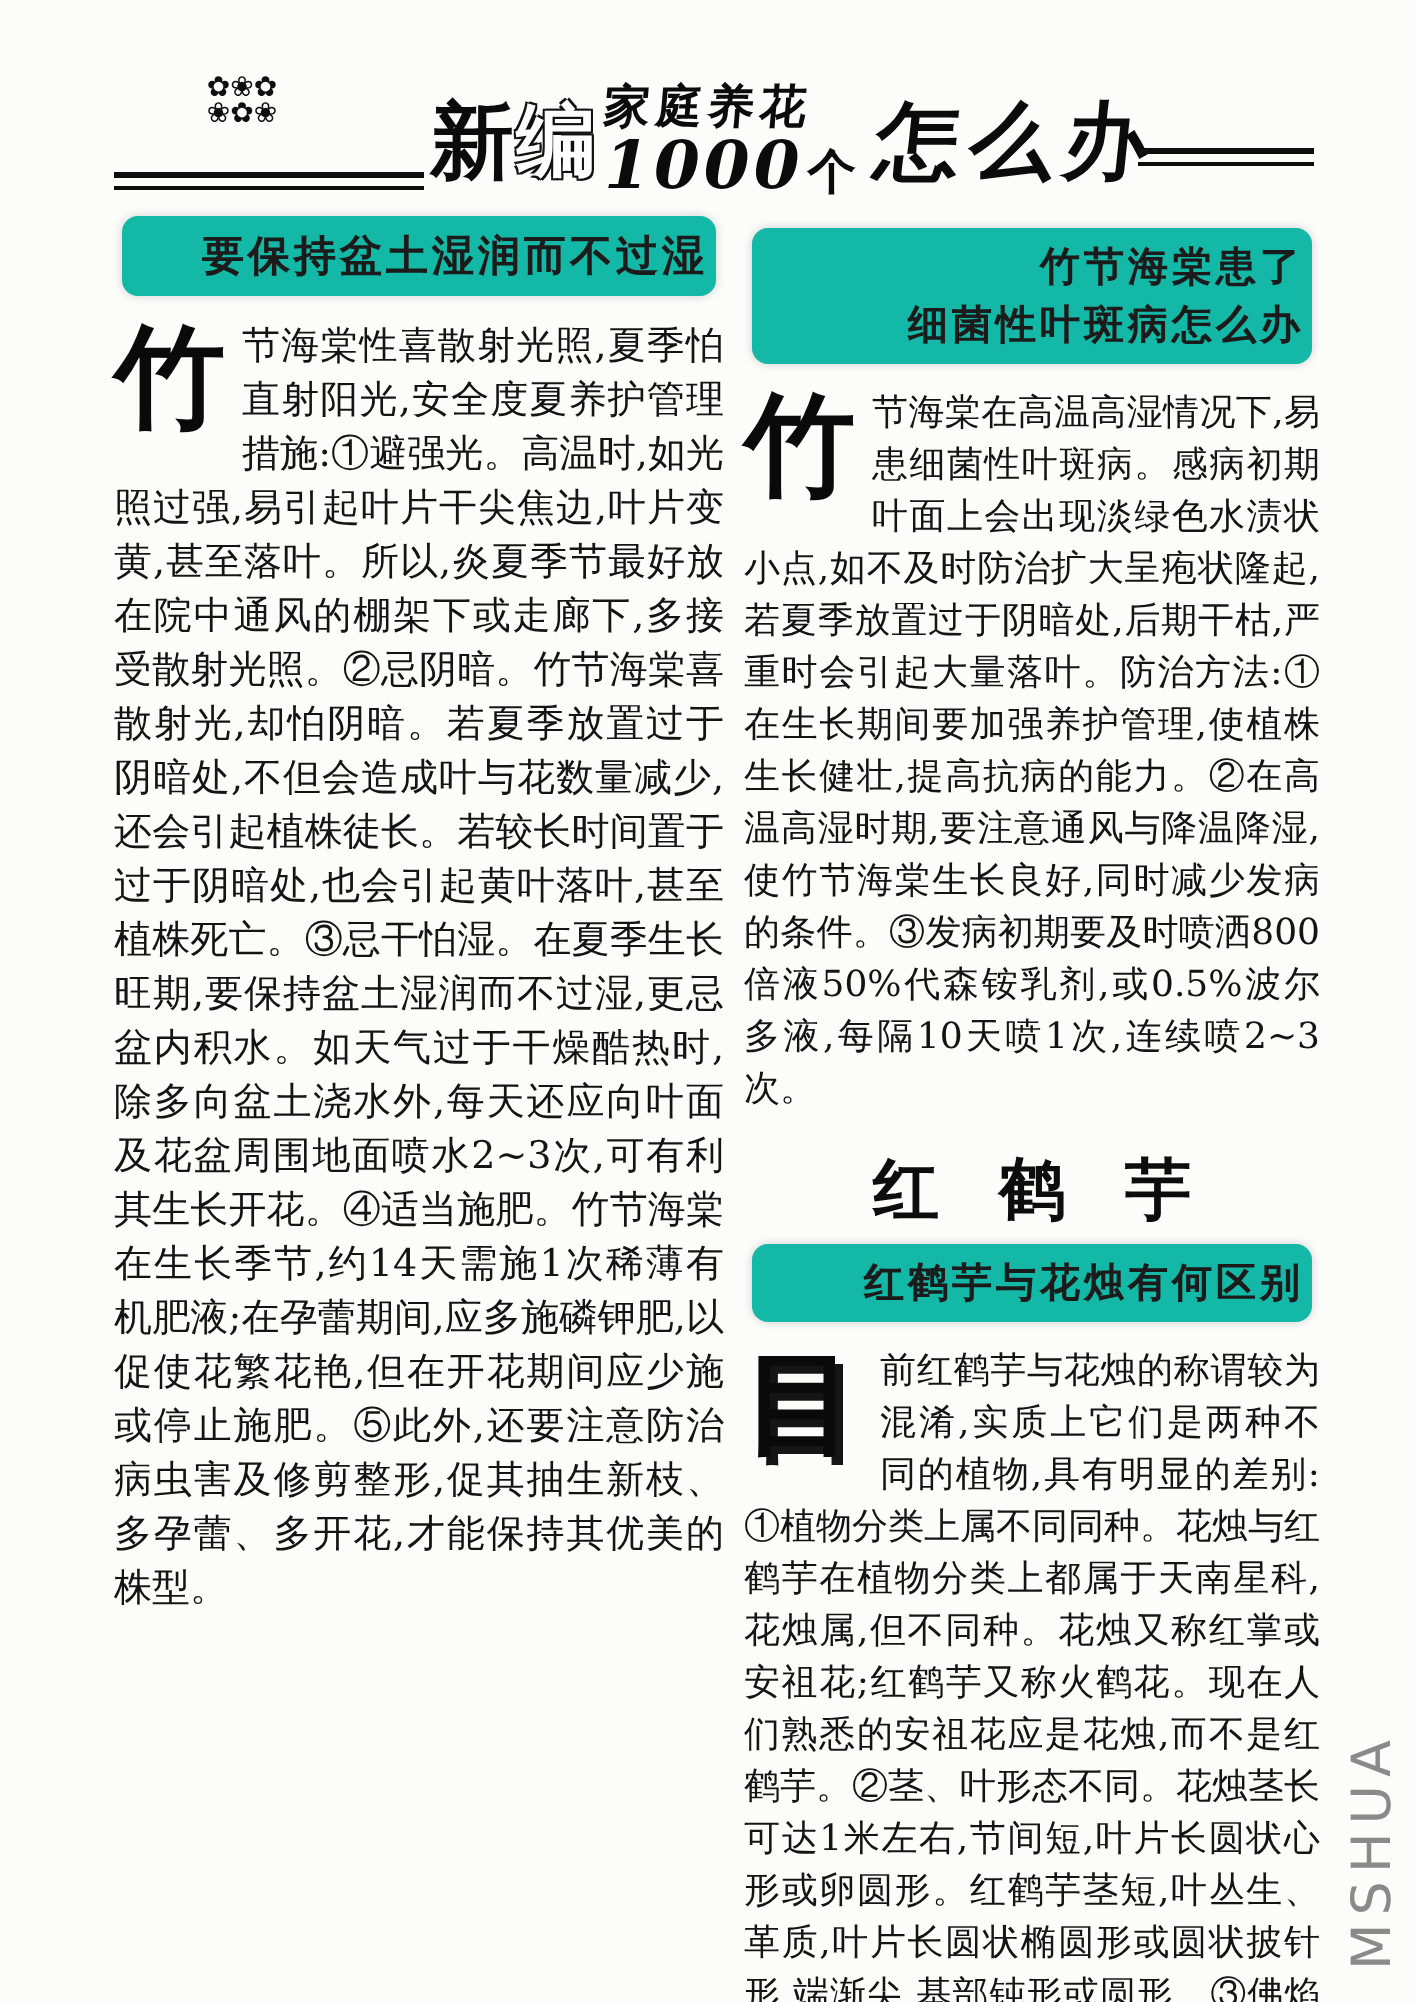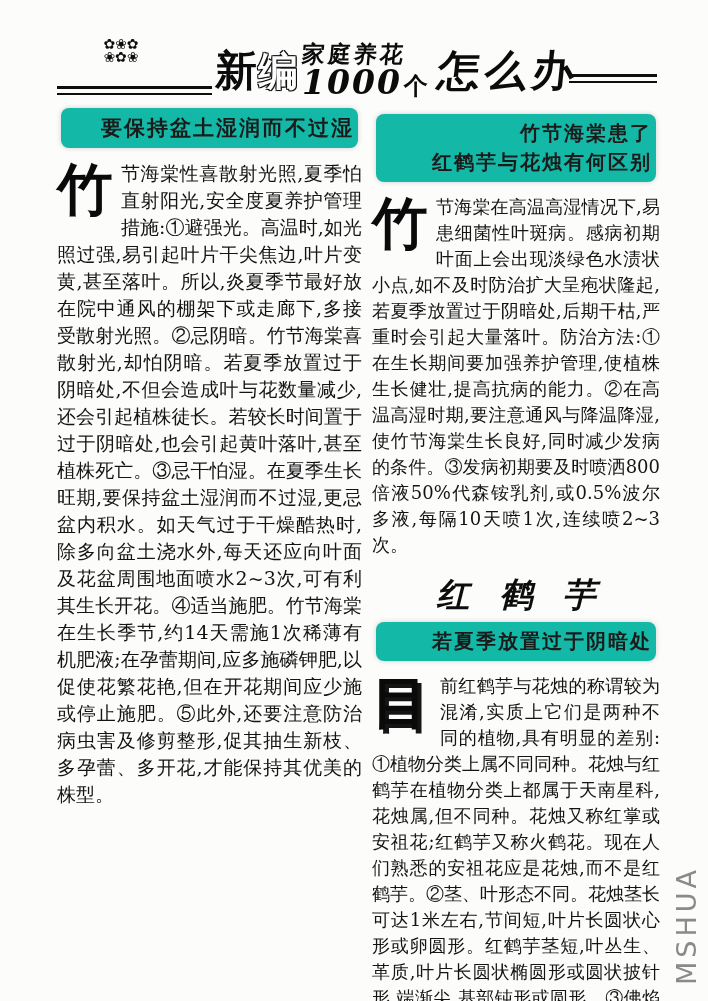--- a/index.html
+++ b/index.html
@@ -78,21 +78,20 @@
   .chapter-title{
     text-align:center;
     font-family:"DejaVu Sans","Liberation Sans",sans-serif;
     font-weight:900;
     font-size:33px;
     letter-spacing:30px;
     padding-left:30px;
     color:#0d0d0d;
     margin:24px 0 6px 0;
     white-space:nowrap;
-    font-style:italic;
   }
 
   .watermark{
     position:absolute;
     right:6px;bottom:16px;
     writing-mode:vertical-rl;
     transform:rotate(180deg);
     font-family:"DejaVu Sans","Liberation Sans",sans-serif;
     font-size:27px;
     letter-spacing:4px;
@@ -126,27 +125,27 @@
   <div class="col col-left">
     <div class="section-box">要保持盆土湿润而不过湿</div>
     <div class="body-text">
       <span class="drop-cap">竹</span><span>节海棠性喜散射光照,夏季怕直射阳光,安全度夏养护管理措施:①避强光。高温时,如光照过强,易引起叶片干尖焦边,叶片变黄,甚至落叶。所以,炎夏季节最好放在院中通风的棚架下或走廊下,多接受散射光照。②忌阴暗。竹节海棠喜散射光,却怕阴暗。若夏季放置过于阴暗处,不但会造成叶与花数量减少,还会引起植株徒长。若较长时间置于过于阴暗处,也会引起黄叶落叶,甚至植株死亡。③忌干怕湿。在夏季生长旺期,要保持盆土湿润而不过湿,更忌盆内积水。如天气过于干燥酷热时,除多向盆土浇水外,每天还应向叶面及花盆周围地面喷水2~3次,可有利其生长开花。④适当施肥。竹节海棠在生长季节,约14天需施1次稀薄有机肥液;在孕蕾期间,应多施磷钾肥,以促使花繁花艳,但在开花期间应少施或停止施肥。⑤此外,还要注意防治病虫害及修剪整形,促其抽生新枝、多孕蕾、多开花,才能保持其优美的株型。</span>
     </div>
   </div>
 
   <div class="col col-right">
     <div class="section-box">
       <div>竹节海棠患了</div>
-      <div>红鹤芋与花烛有何区别</div>
+      <div>细菌性叶斑病怎么办</div>
     </div>
     <div class="body-text">
       <span class="drop-cap">竹</span><span>节海棠在高温高湿情况下,易患细菌性叶斑病。感病初期叶面上会出现淡绿色水渍状小点,如不及时防治扩大呈疱状隆起,若夏季放置过于阴暗处,后期干枯,严重时会引起大量落叶。防治方法:①在生长期间要加强养护管理,使植株生长健壮,提高抗病的能力。②在高温高湿时期,要注意通风与降温降湿,使竹节海棠生长良好,同时减少发病的条件。③发病初期要及时喷洒800倍液50%代森铵乳剂,或0.5%波尔多液,每隔10天喷1次,连续喷2~3次。</span>
     </div>
     <div class="chapter-title">红鹤芋</div>
-    <div class="section-box">若夏季放置过于阴暗处</div>
+    <div class="section-box">红鹤芋与花烛有何区别</div>
     <div class="body-text">
       <span class="drop-cap shadowed">目</span><span>前红鹤芋与花烛的称谓较为混淆,实质上它们是两种不同的植物,具有明显的差别:①植物分类上属不同同种。花烛与红鹤芋在植物分类上都属于天南星科,花烛属,但不同种。花烛又称红掌或安祖花;红鹤芋又称火鹤花。现在人们熟悉的安祖花应是花烛,而不是红鹤芋。②茎、叶形态不同。花烛茎长可达1米左右,节间短,叶片长圆状心形或卵圆形。红鹤芋茎短,叶丛生、革质,叶片长圆状椭圆形或圆状披针形,端渐尖,基部钝形或圆形。③佛焰苞片形态不同。花烛佛焰苞片</span>
     </div>
   </div>
 
   <div class="watermark">MSHUA</div>
 
 </div>
 
 </body></html>

